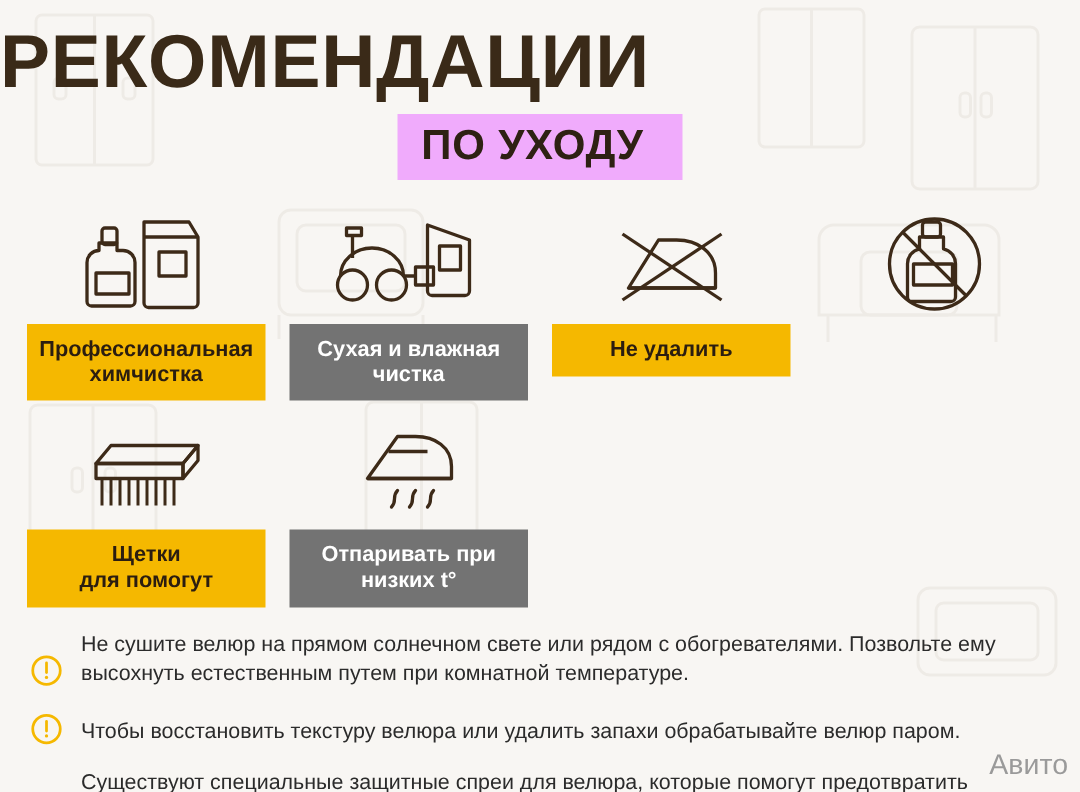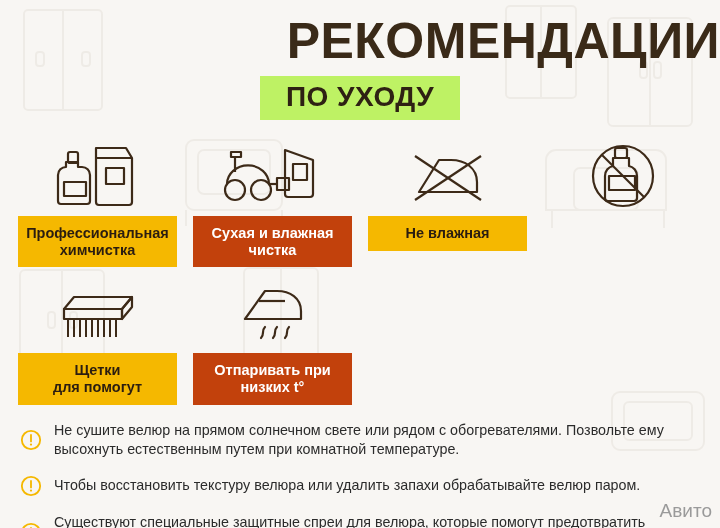--- a/index.html
+++ b/index.html
@@ -28,40 +28,40 @@
     opacity: 0.5;
   }
   .bg-deco svg { display: block; }
 
   .content {
     position: relative;
     z-index: 2;
   }
 
   .title {
-    text-align: right;
+    text-align: left;
     font-size: 50px;
     line-height: 1;
     font-weight: bold;
     color: #3a2a18;
     letter-spacing: 0.5px;
     margin-top: 16px;
     font-family: "Liberation Sans", sans-serif;
   }
   .subtitle-wrap {
     display: flex;
     justify-content: center;
     margin-top: 10px;
   }
   .subtitle {
-    background: #bef264;
+    background: #f0abfc;
     color: #2e2113;
     font-size: 28px;
     font-weight: bold;
-    padding: 5px 26px 7px 26px;
+    padding: 5px 26px 7px 16px;
     letter-spacing: 0.5px;
   }
 
   .grid {
     margin-top: 16px;
     display: grid;
     grid-template-columns: repeat(4, 1fr);
     column-gap: 16px;
     row-gap: 6px;
     padding: 0 18px;
@@ -81,29 +81,29 @@
     width: 100%;
     box-sizing: border-box;
     text-align: center;
     font-size: 14.5px;
     font-weight: bold;
     line-height: 1.15;
     padding: 9px 6px;
     margin-top: 8px;
   }
   .label.yellow { background: #f5b800; color: #2b1d10; }
-  .label.brown  { background: #c2410c; color: #ffffff; }
+  .label.brown  { background: #737373; color: #ffffff; }
 
   .notes {
     margin-top: 14px;
     padding: 0 22px 0 20px;
   }
   .note {
     display: flex;
-    align-items: center;
+    align-items: flex-end;
     margin-bottom: 10px;
     margin-top: 16px;
   }
   .note-icon {
     flex: 0 0 auto;
     width: 22px;
     height: 22px;
     margin-right: 12px;
     margin-top: 1px;
   }
@@ -209,21 +209,21 @@
 
       <div class="cell">
         <div class="icon-box">
           <svg width="78" height="60" viewBox="0 0 78 60" fill="none" stroke="#3d2a18" stroke-width="2.2" stroke-linejoin="round">
             <path d="M10 44 h58 v-10 c0 -14 -12 -22 -26 -22 h-12 z"></path>
             <line x1="10" y1="44" x2="68" y2="44"></line>
             <line x1="6" y1="8" x2="72" y2="52"></line>
             <line x1="72" y1="8" x2="6" y2="52"></line>
           </svg>
         </div>
-        <div class="label yellow" style="white-space:pre-line">Не влажная</div>
+        <div class="label yellow" style="white-space:pre-line">Не удалить</div>
       </div>
 
       <div class="cell">
         <div class="icon-box">
           <svg width="76" height="64" viewBox="0 0 76 64" fill="none" stroke="#3d2a18" stroke-width="2.2" stroke-linejoin="round">
             <path d="M28 14 h16 v8 a10 10 0 0 1 8 10 v22 a3 3 0 0 1 -3 3 h-26 a3 3 0 0 1 -3 -3 v-22 a10 10 0 0 1 8 -10 z"></path>
             <rect x="30" y="4" width="12" height="10" rx="2"></rect>
             <path d="M24 32 h26 v14 h-26 z"></path>
             <circle cx="38" cy="32" r="30"></circle>
             <line x1="17" y1="11" x2="59" y2="53"></line>

